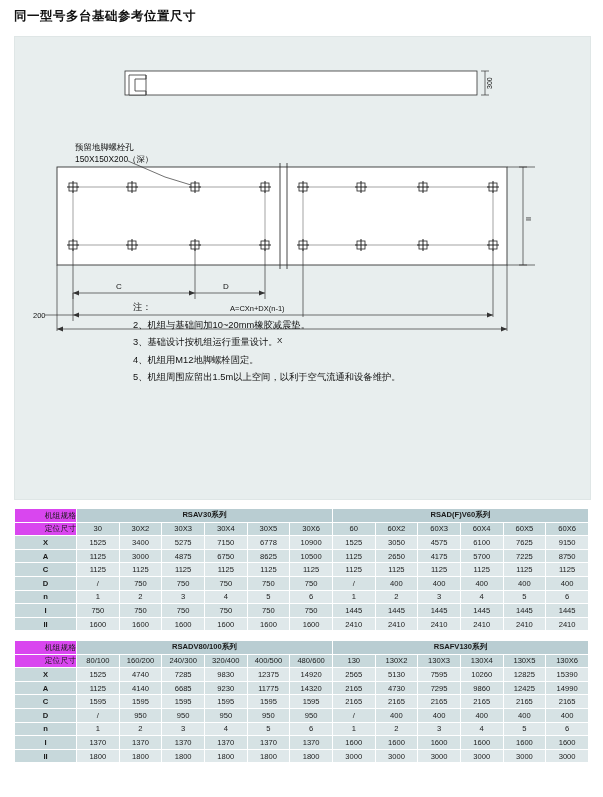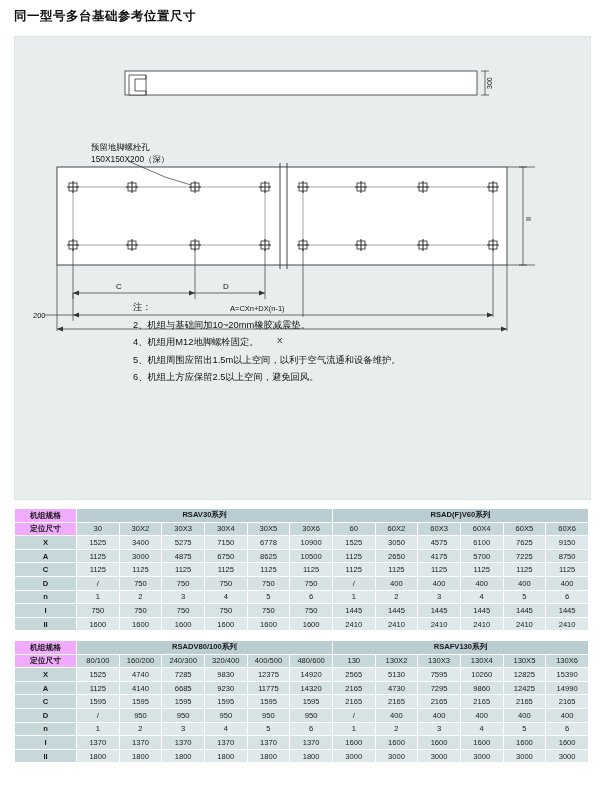--- a/index.html
+++ b/index.html
@@ -40,23 +40,24 @@
   }
   .tbl td,.tbl th{
     border:1px solid #ffffff;
     text-align:center;
     height:12.6px;
     padding:0;
     font-weight:normal;
     color:#1a1a1a;
   }
   .tbl .hdr{
-    background:#f0abfc;
-    font-weight:bold;
+    background:#d946ef;
+    font-weight:normal;
     font-size:7.8px;
+    text-align:right;
   }
   .tbl .subhdr{
     background:#c7d8db;
     font-weight:normal;
   }
   .tbl .rowlab{
     background:#c7d8db;
     font-weight:bold;
   }
   .tbl .cell{
@@ -244,31 +245,31 @@
       <text x="18" y="281" font-size="7.5" fill="#111">200</text>
 
       <g stroke="#333" stroke-width="0.7">
         <line x1="42" y1="292" x2="492" y2="292"></line>
         <path d="M42 292 l6 -2.5 v5 z" fill="#333" stroke="none"></path>
         <path d="M492 292 l-6 -2.5 v5 z" fill="#333" stroke="none"></path>
       </g>
       <text x="262" y="306" font-size="8" fill="#111">X</text>
     </svg>
 
-    <div style="position:absolute;left:76px;top:104px;font-size:8.4px;line-height:12px;color:#111;">
+    <div style="position:absolute;left:60px;top:104px;font-size:8.4px;line-height:12px;color:#111;">
       <div>预留地脚螺栓孔</div>
       <div>150X150X200（深）</div>
     </div>
 
     <div class="notes">
       <div class="nline">注：</div>
       <div class="nline">2、机组与基础间加10~20mm橡胶减震垫。</div>
+      <div class="nline">3、基础设计按机组运行重量设计。</div>
       <div class="nline">4、机组用M12地脚螺栓固定。</div>
       <div class="nline">5、机组周围应留出1.5m以上空间，以利于空气流通和设备维护。</div>
-      <div class="nline">6、机组上方应保留2.5以上空间，避免回风。</div>
     </div>
   </div>
 
   <table class="tbl" id="table1">
     <colgroup>
       <col class="col-lab">
         <col>
         <col>
         <col>
         <col>

